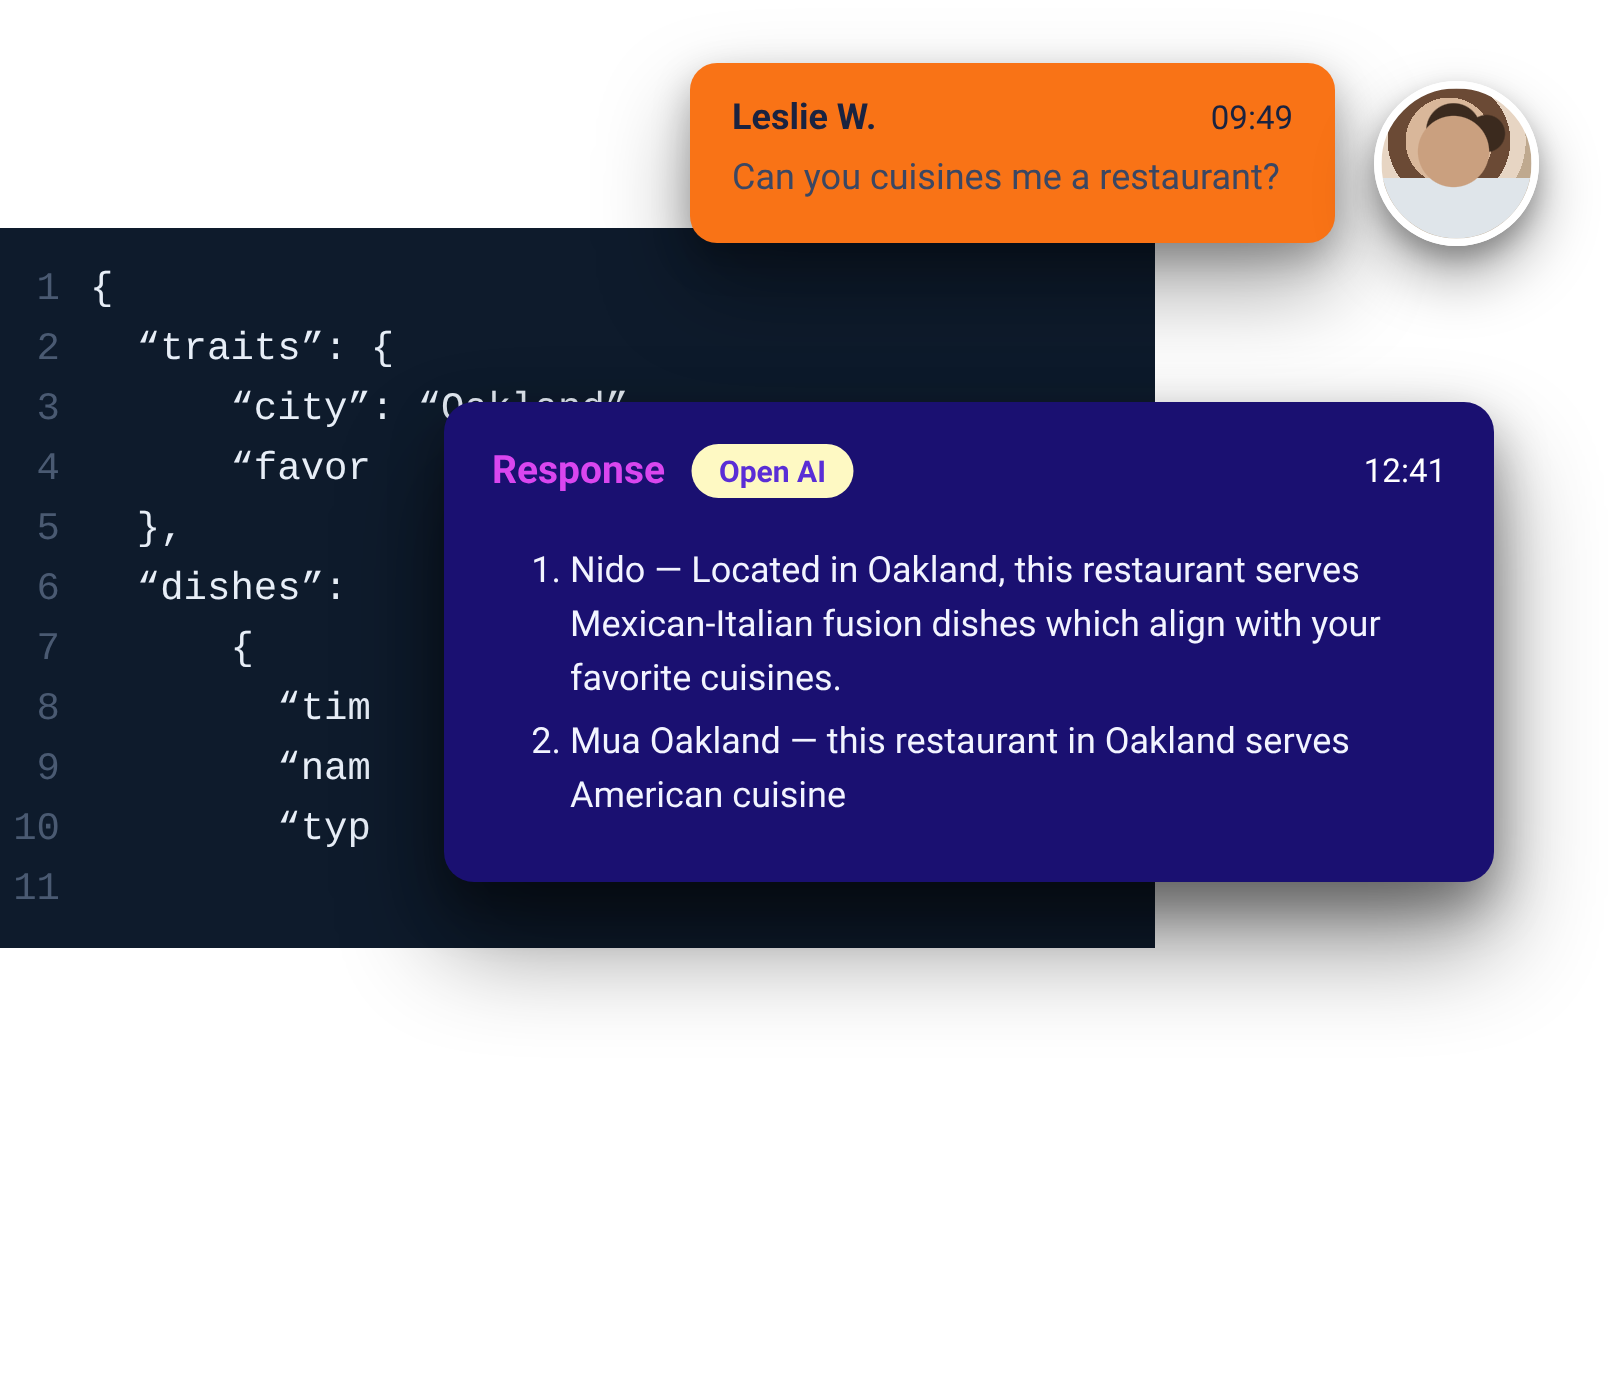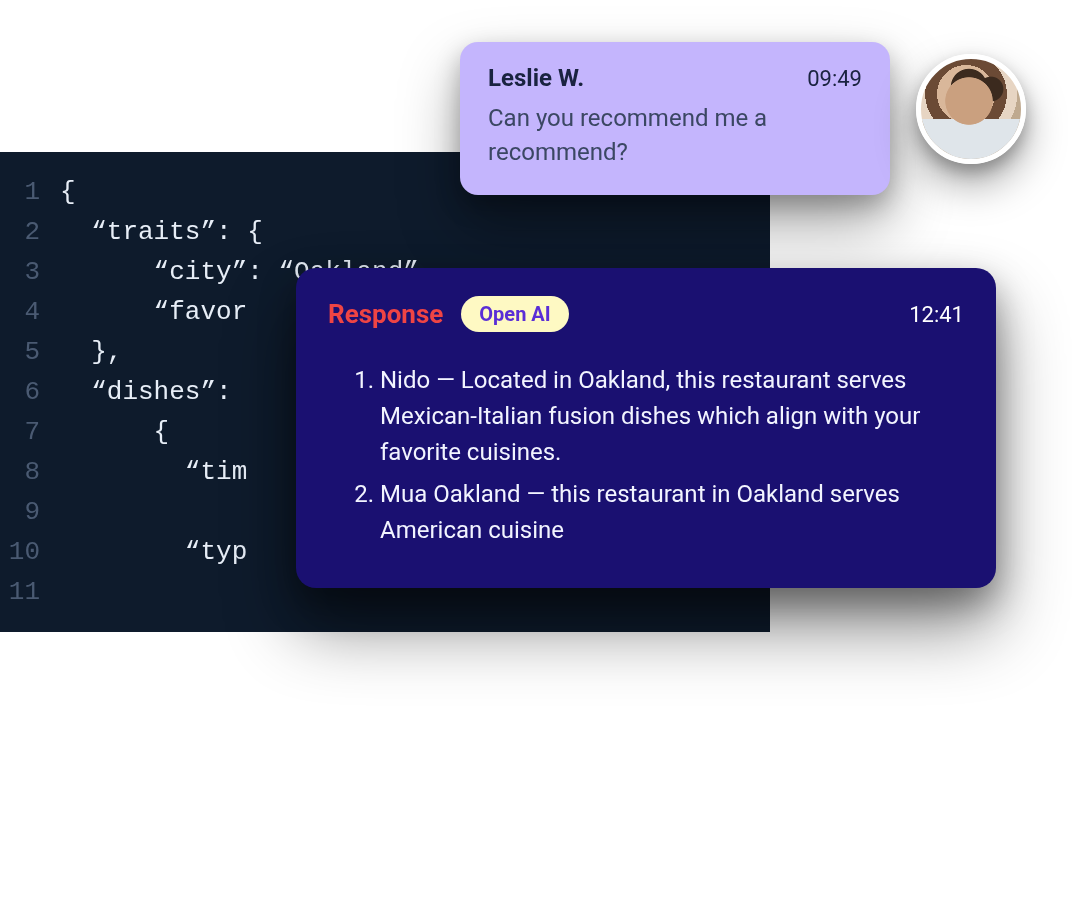--- a/index.html
+++ b/index.html
@@ -43,21 +43,21 @@
     white-space: pre;
     color: #e7eef7;
   }
 
   
   .user-bubble {
     position: absolute;
     left: 460px;
     top: 42px;
     width: 430px;
-    background: #c4b5fd;
+    background: #f97316;
     border-radius: 18px;
     padding: 22px 28px 26px 28px;
     box-shadow: 0 30px 60px rgba(0,0,0,0.35), 0 10px 25px rgba(0,0,0,0.25);
   }
   .bubble-header {
     display: flex;
     justify-content: space-between;
     align-items: baseline;
     margin-bottom: 10px;
   }
@@ -114,21 +114,21 @@
   }
   .resp-header {
     display: flex;
     align-items: center;
     gap: 18px;
     margin-bottom: 18px;
   }
   .resp-title {
     font-weight: 700;
     font-size: 26px;
-    color: #ef4444;
+    color: #d946ef;
   }
   .badge {
     background: #fef9c3;
     color: #5a2ed6;
     font-weight: 700;
     font-size: 20px;
     padding: 6px 18px;
     border-radius: 999px;
   }
   .resp-time {
@@ -182,36 +182,37 @@
   <div class="code-row">
       <span class="ln">7</span>
       <span class="code-text">      {</span>
     </div>
   <div class="code-row">
       <span class="ln">8</span>
       <span class="code-text">        “tim</span>
     </div>
   <div class="code-row">
       <span class="ln">9</span>
+      <span class="code-text">        “nam</span>
     </div>
   <div class="code-row">
       <span class="ln">10</span>
       <span class="code-text">        “typ</span>
     </div>
   <div class="code-row">
       <span class="ln">11</span>
     </div>
 </div>
 
 <div class="user-bubble">
   <div class="bubble-header">
     <span class="bubble-name">Leslie W.</span>
     <span class="bubble-time">09:49</span>
   </div>
-  <div class="bubble-msg">Can you recommend me a recommend?</div>
+  <div class="bubble-msg">Can you cuisines me a restaurant?</div>
 </div>
 
 <div class="avatar"></div>
 
 <div class="response-card">
   <div class="resp-header">
     <span class="resp-title">Response</span>
     <span class="badge">Open AI</span>
     <span class="resp-time">12:41</span>
   </div>

